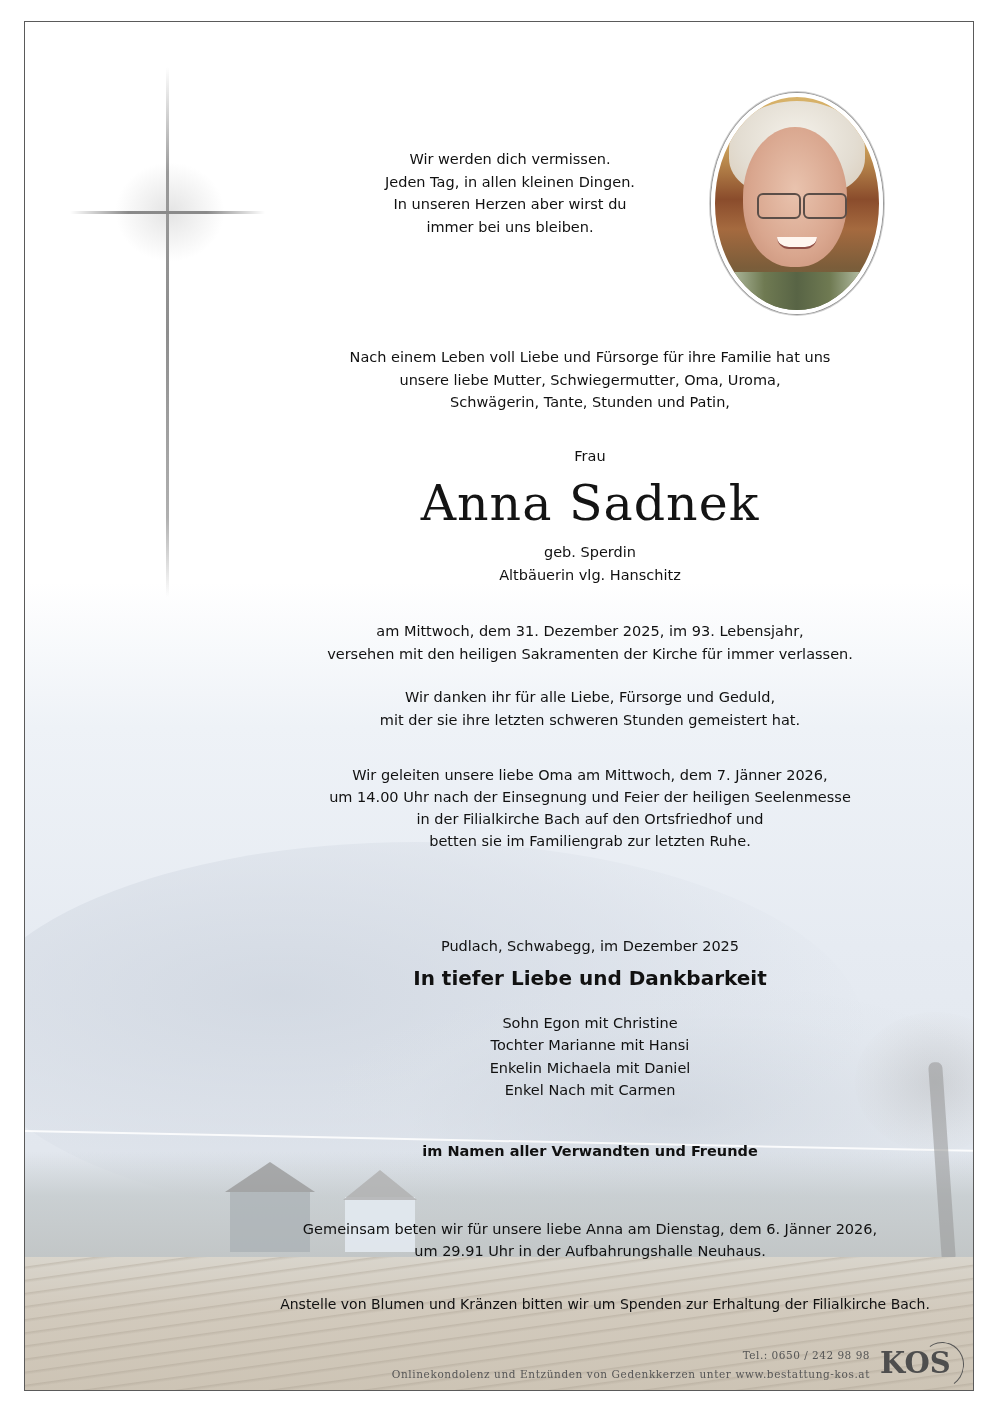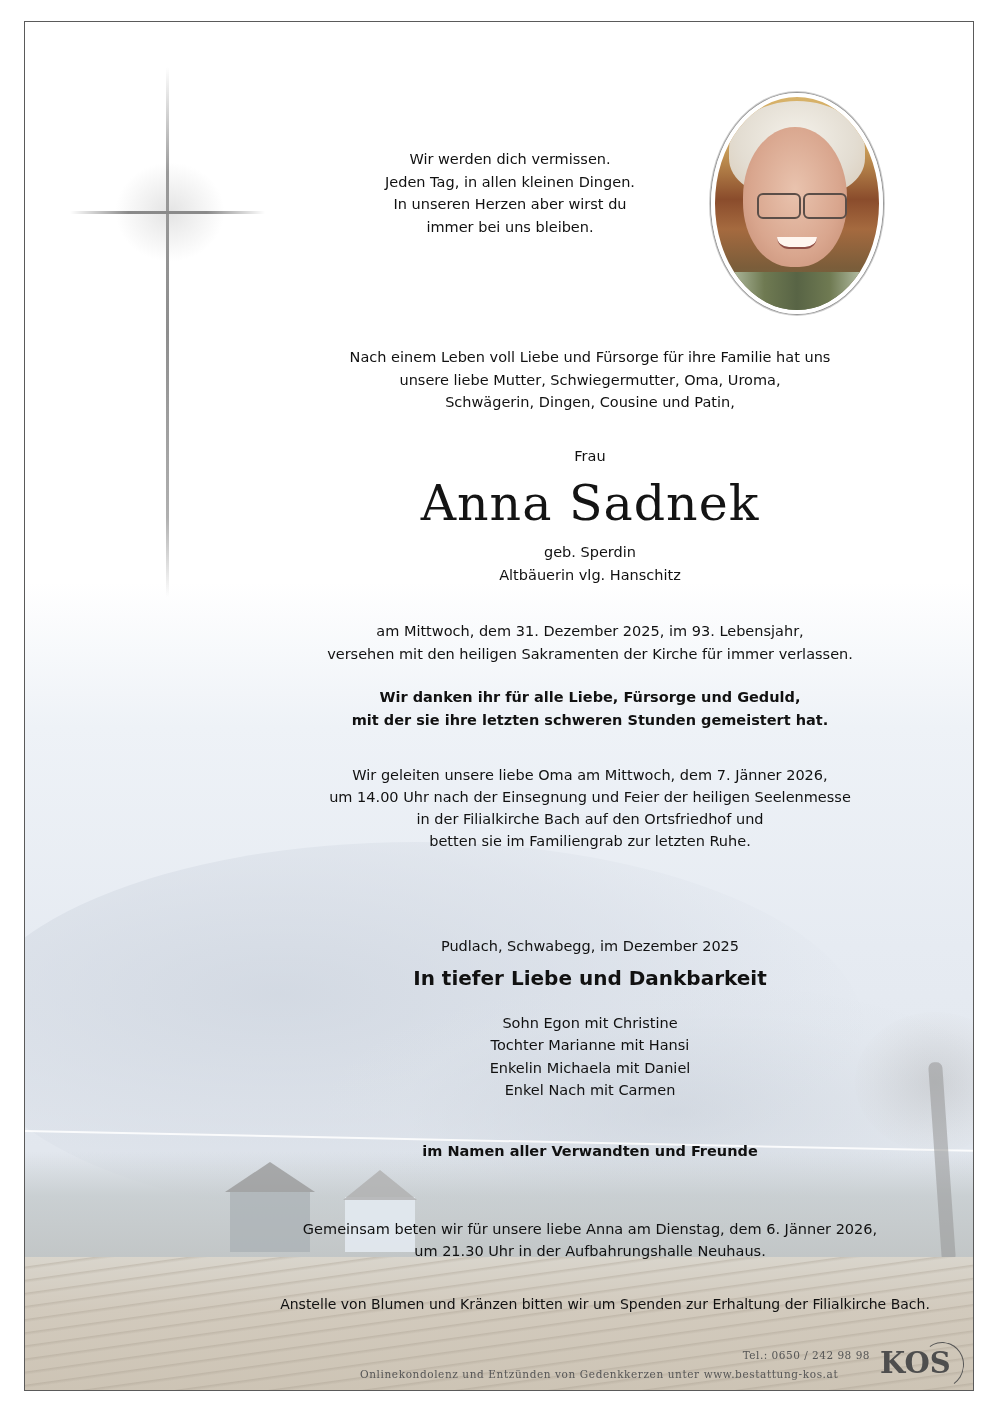--- a/index.html
+++ b/index.html
@@ -98,30 +98,30 @@
     background: linear-gradient(to right, #cfd9c4 0%, #6f7a52 30%, #586445 50%, #6f7a52 70%, #d9e2d0 100%);
   }
   .block { position: absolute; text-align: center; font-family: "DejaVu Sans", sans-serif; color:#111; }
   .line { display: block; white-space: nowrap; }
   .quote { left: 330px; width: 360px; top: 148px; font-size: 14.5px; line-height: 22.5px; }
   .intro { left: 300px; width: 580px; top: 346px; font-size: 14.5px; line-height: 22.5px; }
   .frau { left: 300px; width: 580px; top: 448px; font-size: 14.5px; }
   .name { left: 300px; width: 580px; top: 475px; font-family: "DejaVu Serif", serif; font-size: 49px; letter-spacing: 1px; color:#141414; }
   .birth { left: 300px; width: 580px; top: 541px; font-size: 14.5px; line-height: 23px; }
   .death { left: 300px; width: 580px; top: 620px; font-size: 14.5px; line-height: 23px; }
-  .thanks { left: 300px; width: 580px; top: 686px; font-size: 14.5px; line-height: 23px; font-weight: bold; }
+  .thanks { left: 300px; width: 580px; top: 686px; font-size: 14.5px; line-height: 23px; font-weight: normal; }
   .funeral { left: 300px; width: 580px; top: 764px; font-size: 14.5px; line-height: 22px; }
   .place { left: 300px; width: 580px; top: 898px; font-size: 14.5px; margin-top: 40px; }
   .closing { left: 300px; width: 580px; top: 966px; font-size: 20px; font-weight: bold; }
   .family { left: 300px; width: 580px; top: 1012px; font-size: 14.5px; line-height: 22.3px; }
   .relatives { left: 300px; width: 580px; top: 1143px; font-size: 14.5px; font-weight: bold; }
   .prayer { left: 260px; width: 660px; top: 1218px; font-size: 14.5px; line-height: 22px; }
   .donation { left: 260px; width: 690px; top: 1296px; font-size: 14px; }
   .footer-tel { position: absolute; left: 600px; width: 270px; top: 1349px; text-align: right; font-size: 10.5px; color:#555; letter-spacing: 0.5px; font-family: "DejaVu Serif", serif; }
-  .footer-web { position: absolute; left: 360px; width: 510px; top: 1368px; font-size: 10.5px; color:#555; letter-spacing: 0.6px; font-family: "DejaVu Serif", serif; }
+  .footer-web { position: absolute; left: 360px; width: 510px; top: 1368px; text-align: right; font-size: 10.5px; color:#555; letter-spacing: 0.6px; font-family: "DejaVu Serif", serif; }
   .logo { position: absolute; left: 880px; top: 1346px; font-family: "DejaVu Serif", serif; font-weight: bold; font-size: 29px; color: #4e4e4e; letter-spacing: 0px; }
   .logo-arc {
     position: absolute; left: 920px; top: 1342px; width: 42px; height: 44px; border-radius: 50%;
     border-top: 1.5px solid #555; border-right: 1.5px solid #555; border-left: 1.5px solid transparent; border-bottom: 1.5px solid transparent;
     transform: rotate(10deg);
   }
 </style>
 </head>
 <body>
 
@@ -156,21 +156,21 @@
 <div class="block quote">
   <span class="line">Wir werden dich vermissen.</span>
   <span class="line">Jeden Tag, in allen kleinen Dingen.</span>
   <span class="line">In unseren Herzen aber wirst du</span>
   <span class="line">immer bei uns bleiben.</span>
 </div>
 
 <div class="block intro">
   <span class="line">Nach einem Leben voll Liebe und Fürsorge für ihre Familie hat uns</span>
   <span class="line">unsere liebe Mutter, Schwiegermutter, Oma, Uroma,</span>
-  <span class="line">Schwägerin, Dingen, Cousine und Patin,</span>
+  <span class="line">Schwägerin, Tante, Stunden und Patin,</span>
 </div>
 
 <div class="block frau">Frau</div>
 <div class="block name">Anna Sadnek</div>
 
 <div class="block birth">
   <span class="line">geb. Sperdin</span>
   <span class="line">Altbäuerin vlg. Hanschitz</span>
 </div>
 
@@ -199,21 +199,21 @@
   <span class="line">Sohn Egon mit Christine</span>
   <span class="line">Tochter Marianne mit Hansi</span>
   <span class="line">Enkelin Michaela mit Daniel</span>
   <span class="line">Enkel Nach mit Carmen</span>
 </div>
 
 <div class="block relatives">im Namen aller Verwandten und Freunde</div>
 
 <div class="block prayer">
   <span class="line">Gemeinsam beten wir für unsere liebe Anna am Dienstag, dem 6. Jänner 2026,</span>
-  <span class="line">um 21.30 Uhr in der Aufbahrungshalle Neuhaus.</span>
+  <span class="line">um 29.91 Uhr in der Aufbahrungshalle Neuhaus.</span>
 </div>
 
 <div class="block donation">Anstelle von Blumen und Kränzen bitten wir um Spenden zur Erhaltung der Filialkirche Bach.</div>
 
 <div class="footer-tel">Tel.: 0650 / 242 98 98</div>
 <div class="footer-web">Onlinekondolenz und Entzünden von Gedenkkerzen unter www.bestattung-kos.at</div>
 <div class="logo">KOS</div>
 <div class="logo-arc"></div>
 
 </body></html>

